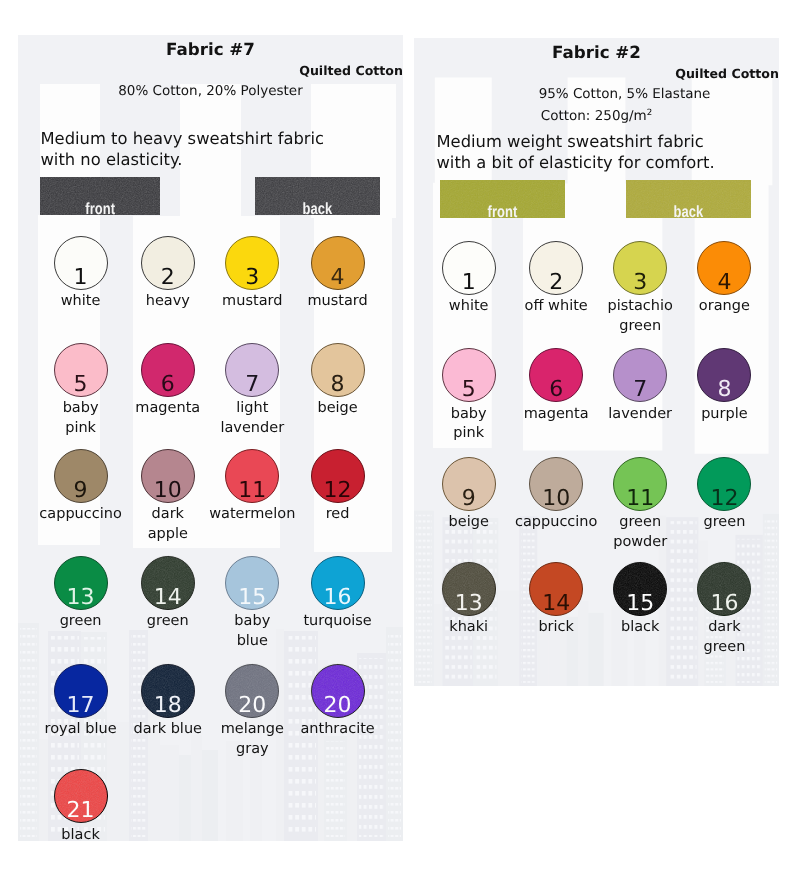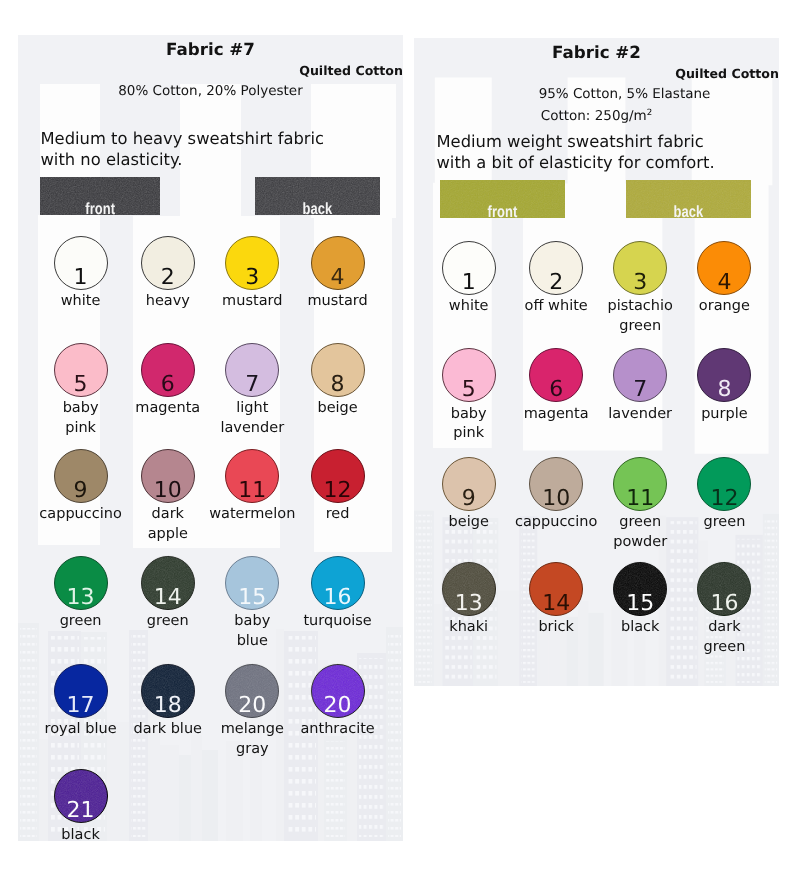--- a/index.html
+++ b/index.html
@@ -284,21 +284,21 @@
           <svg class="dtex" width="54" height="54">
             <circle cx="27" cy="27" r="26" filter="url(#noise2)" opacity="0.22"></circle>
           </svg>
           <b style="color:#fafafa">20</b>
         </span>
         <span class="cap">
           <span>anthracite</span>
         </span>
       </div>
 <div class="item" style="left:35.6px;top:734.0px">
-        <span class="dot" style="background:#4c1d95;border-color:#000000">
+        <span class="dot" style="background:#ef4444;border-color:#000000">
           <svg class="dtex" width="54" height="54">
             <circle cx="27" cy="27" r="26" filter="url(#noise2)" opacity="0.22"></circle>
           </svg>
           <b style="color:#fcfcfc">21</b>
         </span>
         <span class="cap">
           <span>black</span>
         </span>
       </div>
   </div>

